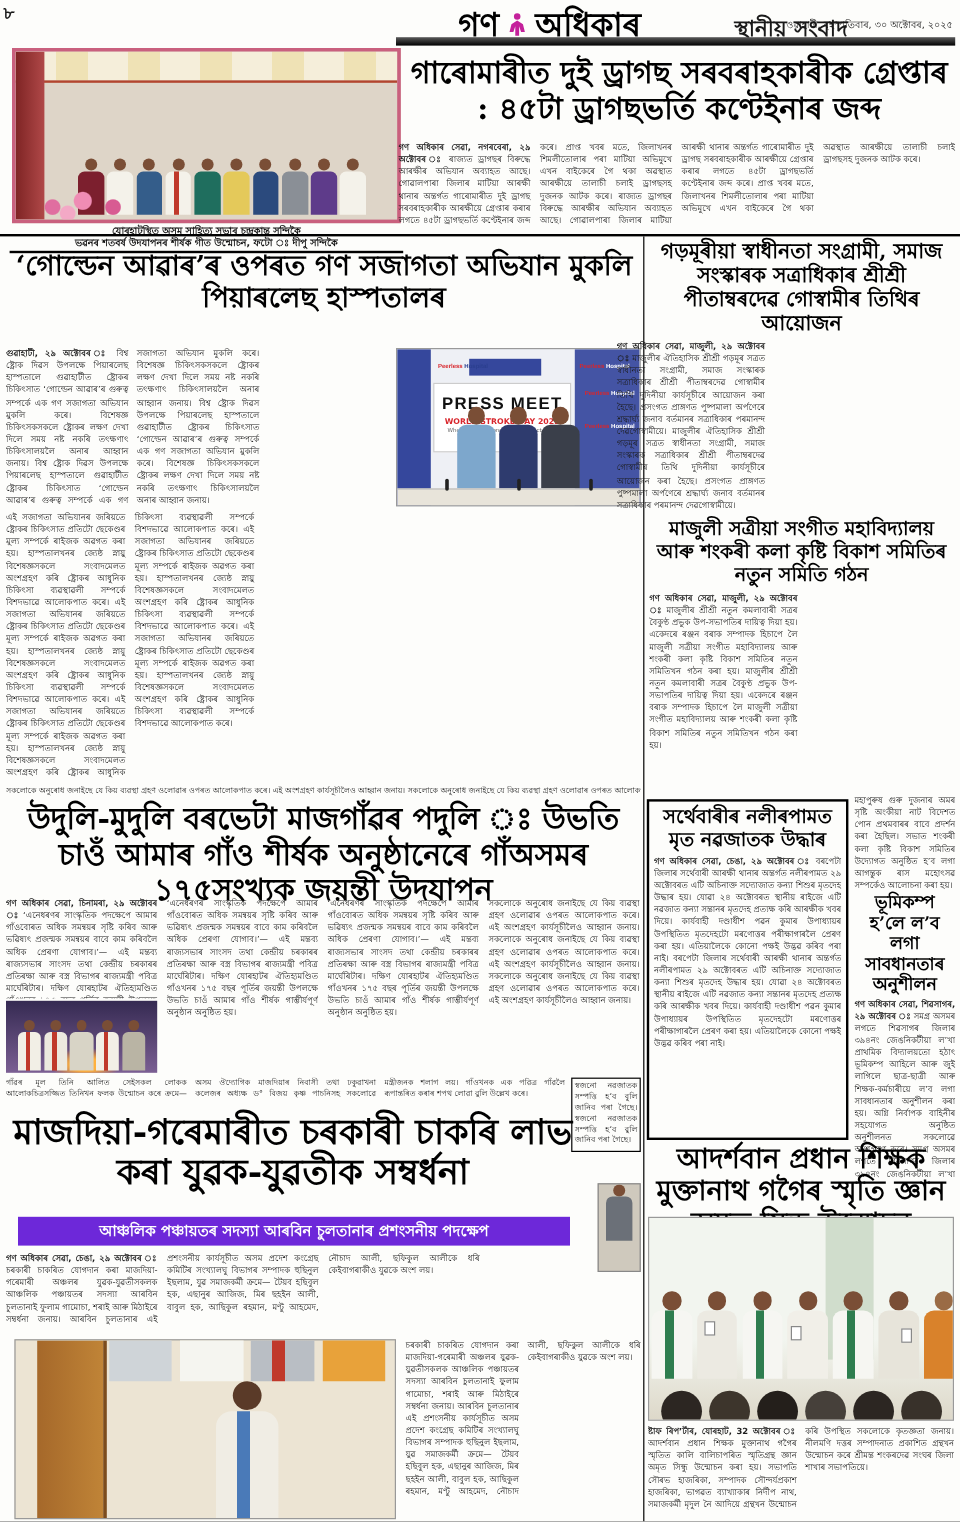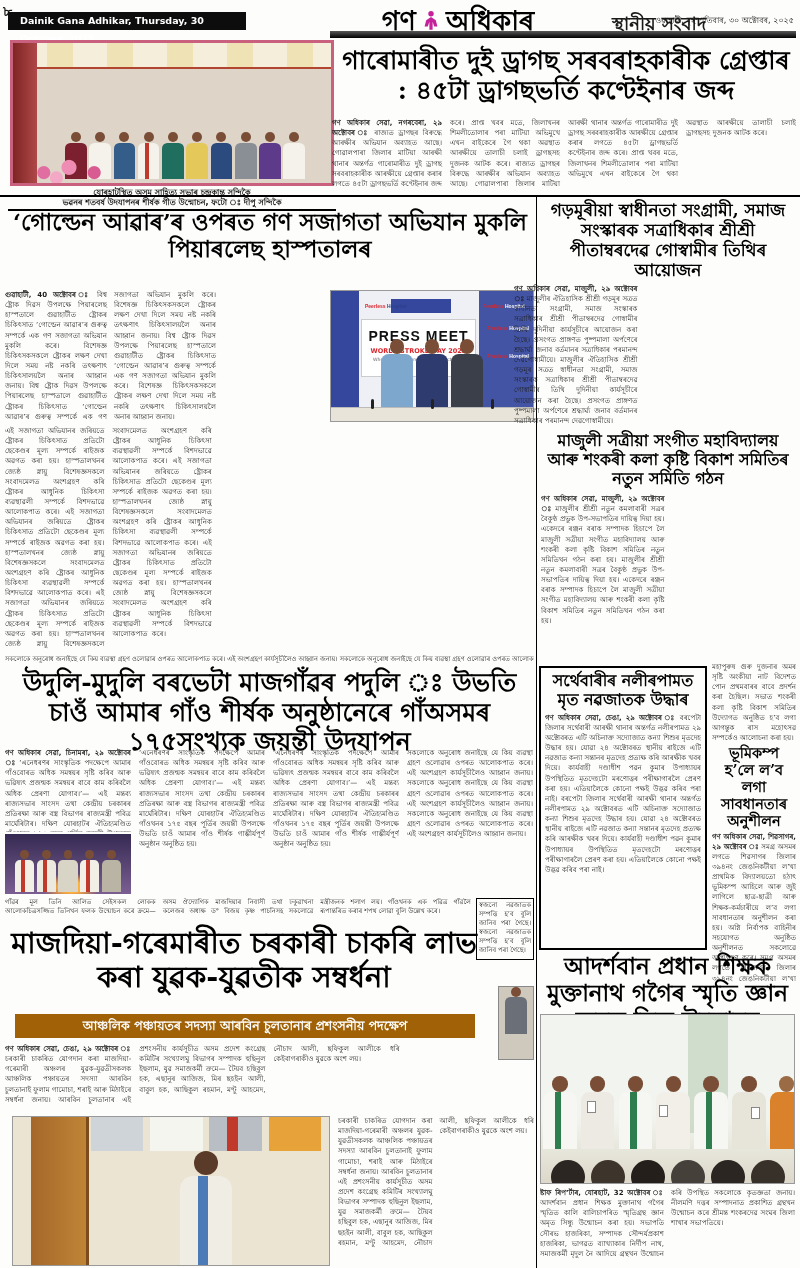--- a/index.html
+++ b/index.html
@@ -71,32 +71,31 @@
   #photo-crowd .pillar { position:absolute; left:58%; top:0; width:40px; height:70%; background:#b9cdb4; opacity:.6; }
   #photo-crowd .crowd { position:absolute; bottom:34px; left:0; right:0; text-align:center; white-space:nowrap; }
   #photo-crowd .front { position:absolute; bottom:-14px; left:0; right:0; text-align:center; }
   #photo-crowd .fh { display:inline-block; width:34px; height:34px; border-radius:50%; margin:0 3px; background:#2c2622; }
   #photo-crowd .book { position:absolute; width:9px; height:12px; background:#fff; border:1px solid #888; }
 
   #photo-portrait { left:498px; top:986px; width:36px; height:74px; background:#cfc9bd; border:1px solid #888; font-size:9px; text-align:center; }
 
   .caption { font-size:8px; font-weight:700; text-align:center; line-height:1.25; color:#111; }
 
-  #banner-sub { background:#a16207; color:#fff; font-size:12.5px; font-weight:700; text-align:center; line-height:24px; font-family:"DejaVu Serif",serif; }
+  #banner-sub { background:#6d28d9; color:#fff; font-size:12.5px; font-weight:700; text-align:center; line-height:24px; font-family:"DejaVu Serif",serif; }
   .boxed { border:2px solid #000; }
   .sidebox { border:1.5px solid #000; font-size:6.5px; line-height:1.4; padding:2px; text-align:justify; overflow:hidden; }
 </style>
 </head>
 <body>
 
 <div id="page">
 
   <header id="masthead" class="abs" style="left:0;top:0;width:800px;">
     <div id="page-no" class="abs">৮</div>
-    <div id="mast-left" class="abs">Dainik Gana Adhikar, Thursday, 30 October, 2025</div>
     <div id="mast-center" class="abs">
       <div>
         <span class="mast-title">গণ</span>
         <span style="display:inline-block;vertical-align:middle;margin:0 2px;">
           <svg viewBox="0 0 20 26" width="16" height="22">
               <circle cx="10" cy="4" r="3.4" fill="#c4219b"></circle>
               <path d="M10 8 L4 12 L2 20 h4 l2 -6 v10 h4 v-10 l2 6 h4 l-2 -8 z" fill="#c4219b"></path>
             </svg>
         </span>
         <span class="mast-title">অধিকাৰ</span>
@@ -125,21 +124,21 @@
   <div class="abs body-txt cols4" style="left:332px;top:118px;width:464px;height:75px;">
     <b class="byl">গণ অধিকাৰ সেৱা, নগৰবেৰা, ২৯ অক্টোবৰ ঃ</b>
     <span>ৰাজ্যত ড্ৰাগছৰ বিৰুদ্ধে আৰক্ষীৰ অভিযান অব্যাহত আছে। গোৱালপাৰা জিলাৰ মাটিয়া আৰক্ষী থানাৰ অন্তৰ্গত গাৰোমাৰীত দুই ড্ৰাগছ সৰবৰাহকাৰীক আৰক্ষীয়ে গ্ৰেপ্তাৰ কৰাৰ লগতে ৪৫টা ড্ৰাগছভৰ্তি কণ্টেইনাৰ জব্দ কৰে। প্ৰাপ্ত খবৰ মতে, জিলাখনৰ শিমলীতোলাৰ পৰা মাটিয়া অভিমুখে এখন বাইকেৰে গৈ থকা অৱস্থাত আৰক্ষীয়ে তালাচী চলাই ড্ৰাগছসহ দুজনক আটক কৰে। ৰাজ্যত ড্ৰাগছৰ বিৰুদ্ধে আৰক্ষীৰ অভিযান অব্যাহত আছে। গোৱালপাৰা জিলাৰ মাটিয়া আৰক্ষী থানাৰ অন্তৰ্গত গাৰোমাৰীত দুই ড্ৰাগছ সৰবৰাহকাৰীক আৰক্ষীয়ে গ্ৰেপ্তাৰ কৰাৰ লগতে ৪৫টা ড্ৰাগছভৰ্তি কণ্টেইনাৰ জব্দ কৰে। প্ৰাপ্ত খবৰ মতে, জিলাখনৰ শিমলীতোলাৰ পৰা মাটিয়া অভিমুখে এখন বাইকেৰে গৈ থকা অৱস্থাত আৰক্ষীয়ে তালাচী চলাই ড্ৰাগছসহ দুজনক আটক কৰে। </span>
   </div>
 
   <div class="abs rule-h" style="left:0;top:195px;width:800px;height:2px;"></div>
   <div class="abs rule-v" style="left:536px;top:197px;height:1071px;"></div>
 
   <h1 class="abs hl" style="left:8px;top:208px;width:524px;font-size:23px;">‘গোল্ডেন আৱাৰ’ৰ ওপৰত গণ সজাগতা অভিযান মুকলি পিয়াৰলেছ হাস্পতালৰ</h1>
   <div class="abs body-txt cols3" style="left:5px;top:290px;width:320px;height:132px;">
-    <b class="byl">গুৱাহাটী, 40 অক্টোবৰ ঃ</b>
+    <b class="byl">গুৱাহাটী, ২৯ অক্টোবৰ ঃ</b>
     <span>বিশ্ব ষ্ট্ৰোক দিৱস উপলক্ষে পিয়াৰলেছ হাস্পতালে গুৱাহাটীত ষ্ট্ৰোকৰ চিকিৎসাত ‘গোল্ডেন আৱাৰ’ৰ গুৰুত্ব সম্পৰ্কে এক গণ সজাগতা অভিযান মুকলি কৰে। বিশেষজ্ঞ চিকিৎসকসকলে ষ্ট্ৰোকৰ লক্ষণ দেখা দিলে সময় নষ্ট নকৰি তৎক্ষণাৎ চিকিৎসালয়লৈ অনাৰ আহ্বান জনায়। বিশ্ব ষ্ট্ৰোক দিৱস উপলক্ষে পিয়াৰলেছ হাস্পতালে গুৱাহাটীত ষ্ট্ৰোকৰ চিকিৎসাত ‘গোল্ডেন আৱাৰ’ৰ গুৰুত্ব সম্পৰ্কে এক গণ সজাগতা অভিযান মুকলি কৰে। বিশেষজ্ঞ চিকিৎসকসকলে ষ্ট্ৰোকৰ লক্ষণ দেখা দিলে সময় নষ্ট নকৰি তৎক্ষণাৎ চিকিৎসালয়লৈ অনাৰ আহ্বান জনায়। বিশ্ব ষ্ট্ৰোক দিৱস উপলক্ষে পিয়াৰলেছ হাস্পতালে গুৱাহাটীত ষ্ট্ৰোকৰ চিকিৎসাত ‘গোল্ডেন আৱাৰ’ৰ গুৰুত্ব সম্পৰ্কে এক গণ সজাগতা অভিযান মুকলি কৰে। বিশেষজ্ঞ চিকিৎসকসকলে ষ্ট্ৰোকৰ লক্ষণ দেখা দিলে সময় নষ্ট নকৰি তৎক্ষণাৎ চিকিৎসালয়লৈ অনাৰ আহ্বান জনায়। </span>
   </div>
 
   <div id="photo-press" class="abs photo">
     <div class="panel-blue" style="left:0;top:0;width:28px;height:100%;"></div>
     <div class="panel-blue" style="right:0;top:0;width:54px;height:100%;opacity:.92;"></div>
     <div class="panel-blue" style="left:60px;top:8px;width:60px;height:14px;"></div>
     <span class="brand" style="left:34px;top:12px;"><span class="b-red">Peerless</span> <span class="b-blue">Hospital</span></span>
     <span class="brand" style="left:152px;top:12px;color:#fff;"><span class="b-red">Peerless</span> <span style="color:#fff">Hospital</span></span>
     <span class="brand" style="right:4px;top:34px;color:#fff;"><span class="b-red">Peerless</span> <span style="color:#fff">Hospital</span></span>
@@ -151,21 +150,21 @@
     </div>
     <div class="crowd">
       <i class="pp" style="--s:#7da7cc"></i><i class="pp" style="--s:#2e3b6e"></i><i class="pp" style="--s:#3a3f4a"></i>
     </div>
     <div class="table"></div>
     <div class="mic" style="left:40px;"></div>
     <div class="mic" style="left:100px;"></div>
     <div class="mic" style="left:160px;"></div>
   </div>
 
-  <div class="abs body-txt cols5" style="left:5px;top:426px;width:529px;height:226px;font-family:Liberation Mono, monospace;">
+  <div class="abs body-txt cols5" style="left:5px;top:426px;width:529px;height:226px;">
     <span>এই সজাগতা অভিযানৰ জৰিয়তে ষ্ট্ৰোকৰ চিকিৎসাত প্ৰতিটো ছেকেণ্ডৰ মূল্য সম্পৰ্কে ৰাইজক অৱগত কৰা হয়। হাস্পতালখনৰ জ্যেষ্ঠ স্নায়ু বিশেষজ্ঞসকলে সংবাদমেলত অংশগ্ৰহণ কৰি ষ্ট্ৰোকৰ আধুনিক চিকিৎসা ব্যৱস্থাৱলী সম্পৰ্কে বিশদভাৱে আলোকপাত কৰে। এই সজাগতা অভিযানৰ জৰিয়তে ষ্ট্ৰোকৰ চিকিৎসাত প্ৰতিটো ছেকেণ্ডৰ মূল্য সম্পৰ্কে ৰাইজক অৱগত কৰা হয়। হাস্পতালখনৰ জ্যেষ্ঠ স্নায়ু বিশেষজ্ঞসকলে সংবাদমেলত অংশগ্ৰহণ কৰি ষ্ট্ৰোকৰ আধুনিক চিকিৎসা ব্যৱস্থাৱলী সম্পৰ্কে বিশদভাৱে আলোকপাত কৰে। এই সজাগতা অভিযানৰ জৰিয়তে ষ্ট্ৰোকৰ চিকিৎসাত প্ৰতিটো ছেকেণ্ডৰ মূল্য সম্পৰ্কে ৰাইজক অৱগত কৰা হয়। হাস্পতালখনৰ জ্যেষ্ঠ স্নায়ু বিশেষজ্ঞসকলে সংবাদমেলত অংশগ্ৰহণ কৰি ষ্ট্ৰোকৰ আধুনিক চিকিৎসা ব্যৱস্থাৱলী সম্পৰ্কে বিশদভাৱে আলোকপাত কৰে। এই সজাগতা অভিযানৰ জৰিয়তে ষ্ট্ৰোকৰ চিকিৎসাত প্ৰতিটো ছেকেণ্ডৰ মূল্য সম্পৰ্কে ৰাইজক অৱগত কৰা হয়। হাস্পতালখনৰ জ্যেষ্ঠ স্নায়ু বিশেষজ্ঞসকলে সংবাদমেলত অংশগ্ৰহণ কৰি ষ্ট্ৰোকৰ আধুনিক চিকিৎসা ব্যৱস্থাৱলী সম্পৰ্কে বিশদভাৱে আলোকপাত কৰে। এই সজাগতা অভিযানৰ জৰিয়তে ষ্ট্ৰোকৰ চিকিৎসাত প্ৰতিটো ছেকেণ্ডৰ মূল্য সম্পৰ্কে ৰাইজক অৱগত কৰা হয়। হাস্পতালখনৰ জ্যেষ্ঠ স্নায়ু বিশেষজ্ঞসকলে সংবাদমেলত অংশগ্ৰহণ কৰি ষ্ট্ৰোকৰ আধুনিক চিকিৎসা ব্যৱস্থাৱলী সম্পৰ্কে বিশদভাৱে আলোকপাত কৰে। </span>
   </div>
 
   <h2 class="abs hl" style="left:541px;top:200px;width:254px;font-size:17px;">গড়মূৰীয়া স্বাধীনতা সংগ্ৰামী, সমাজ সংস্কাৰক সত্ৰাধিকাৰ শ্ৰীশ্ৰী পীতাম্বৰদেৱ গোস্বামীৰ তিথিৰ আয়োজন</h2>
   <div class="abs body-txt cols2" style="left:514px;top:284px;width:254px;height:143px;">
     <b class="byl">গণ অধিকাৰ সেৱা, মাজুলী, ২৯ অক্টোবৰ ঃ</b>
     <span>মাজুলীৰ ঐতিহাসিক শ্ৰীশ্ৰী গড়মূৰ সত্ৰত স্বাধীনতা সংগ্ৰামী, সমাজ সংস্কাৰক সত্ৰাধিকাৰ শ্ৰীশ্ৰী পীতাম্বৰদেৱ গোস্বামীৰ তিথি দুদিনীয়া কাৰ্যসূচীৰে আয়োজন কৰা হৈছে। প্ৰসংগত প্ৰাঙ্গণত পুষ্পমালা অৰ্পণেৰে শ্ৰদ্ধাৰ্ঘ্য জনাব বৰ্তমানৰ সত্ৰাধিকাৰ পৰমানন্দ দেৱগোস্বামীয়ে। মাজুলীৰ ঐতিহাসিক শ্ৰীশ্ৰী গড়মূৰ সত্ৰত স্বাধীনতা সংগ্ৰামী, সমাজ সংস্কাৰক সত্ৰাধিকাৰ শ্ৰীশ্ৰী পীতাম্বৰদেৱ গোস্বামীৰ তিথি দুদিনীয়া কাৰ্যসূচীৰে আয়োজন কৰা হৈছে। প্ৰসংগত প্ৰাঙ্গণত পুষ্পমালা অৰ্পণেৰে শ্ৰদ্ধাৰ্ঘ্য জনাব বৰ্তমানৰ সত্ৰাধিকাৰ পৰমানন্দ দেৱগোস্বামীয়ে। </span>
   </div>
 
   <h2 class="abs hl" style="left:541px;top:432px;width:254px;font-size:16px;">মাজুলী সত্ৰীয়া সংগীত মহাবিদ্যালয় আৰু শংকৰী কলা কৃষ্টি বিকাশ সমিতিৰ নতুন সমিতি গঠন</h2>

